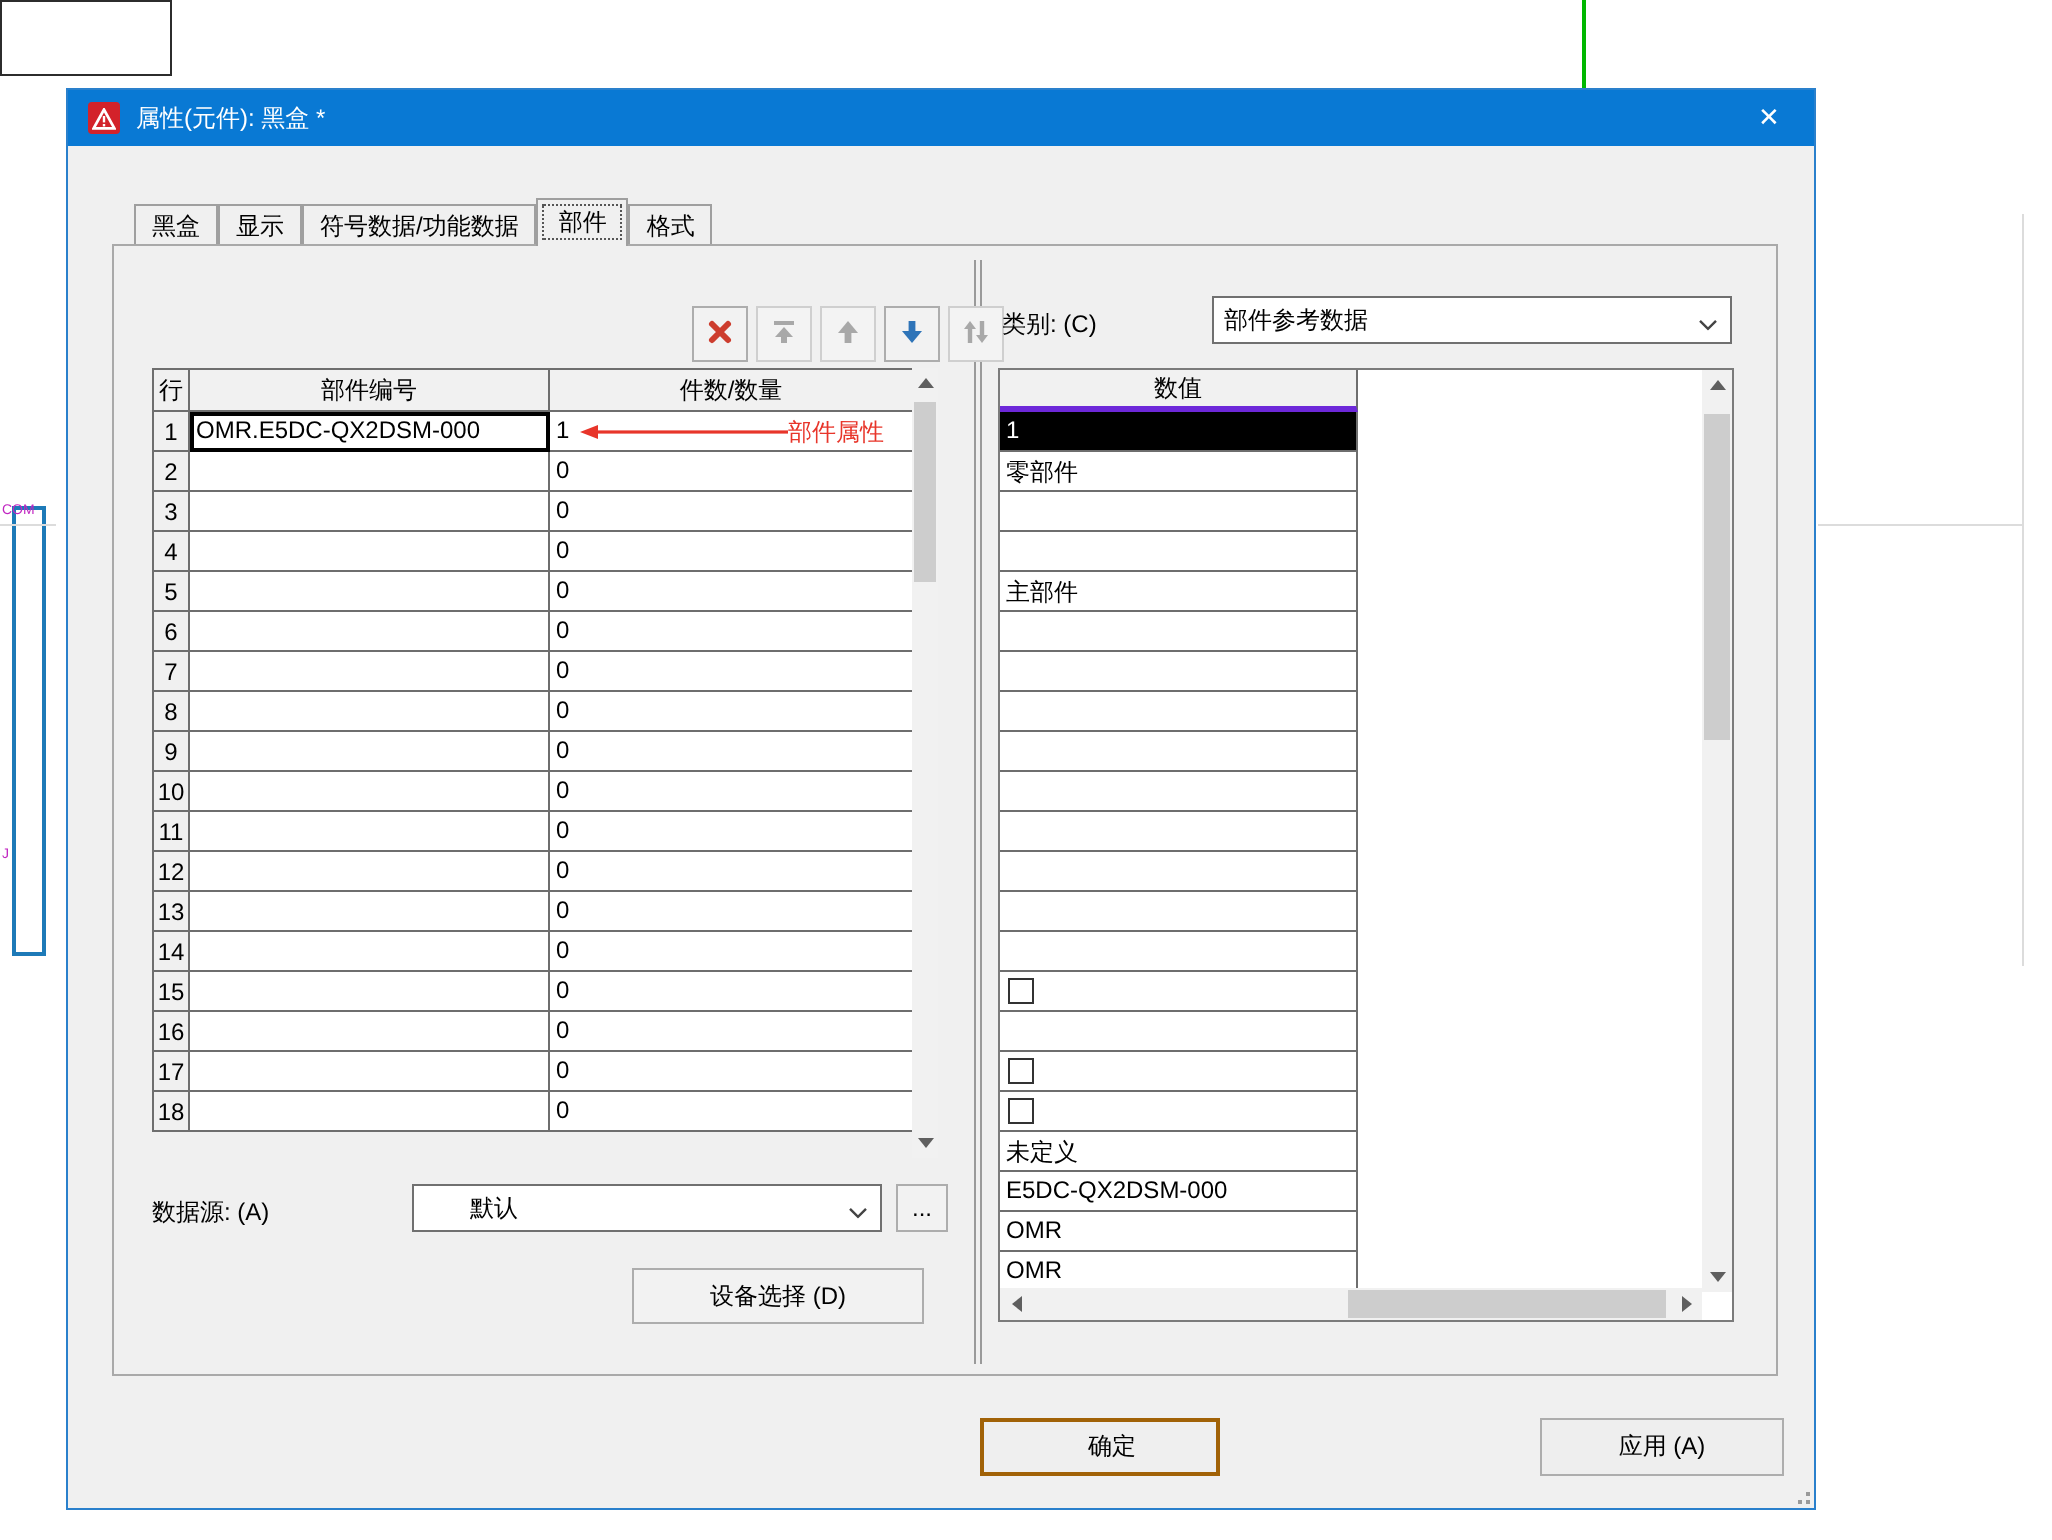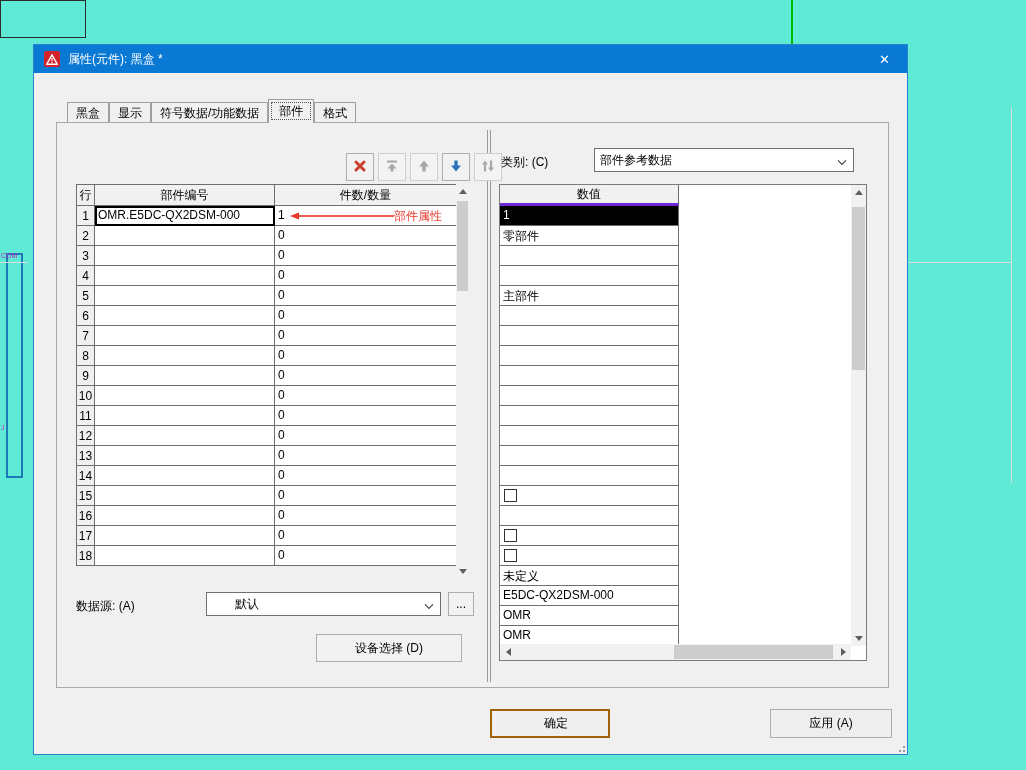--- a/index.html
+++ b/index.html
@@ -1,17 +1,17 @@
 <!DOCTYPE html>
 <html><head>
 <meta charset="utf-8">
 <style>
   html,body{margin:0;padding:0;background:#000;}
   *{box-sizing:border-box;}
-  .stage{position:relative;width:1026px;height:770px;background:#5eead4;overflow:hidden;
+  .stage{position:relative;width:1026px;height:770px;background:#ffffff;overflow:hidden;
          font-family:"Liberation Sans","DejaVu Sans",sans-serif;font-size:12px;color:#000;}
   .abs{position:absolute;}
 
   
   .frame-tl{left:0;top:0;width:86px;height:38px;border:1px solid #2c2c2c;}
   .green-line{left:791px;top:0;width:2px;height:44px;background:#00b800;}
   .blue-box{left:6px;top:253px;width:17px;height:225px;border:2px solid #1d7ab8;}
   .wire-left{left:0;top:262px;width:28px;height:1px;background:#dcdcdc;}
   .wire-right{left:909px;top:262px;width:103px;height:1px;background:#dcdcdc;}
   .vline-right{left:1011px;top:107px;width:1px;height:376px;background:#dcdcdc;}
@@ -291,21 +291,21 @@
       <span>默认</span>
       <span class="chev"><svg width="10" height="6">
             <polyline points="1,1 5,5 9,1" fill="none" stroke="#444" stroke-width="1.2"></polyline>
           </svg></span>
     </div>
     <div class="pushbtn" style="left:414px;top:547px;width:26px;height:24px;">...</div>
 
     <div class="pushbtn" style="left:282px;top:589px;width:146px;height:28px;">设备选择 (D)</div>
 
     <div class="abs fieldlabel" style="left:467px;top:109px;">类别: (C)</div>
-    <div class="combo" style="left:560px;top:103px;width:260px;height:24px;">
+    <div class="combo" style="left:572px;top:103px;width:260px;height:24px;">
       <span>部件参考数据</span>
       <span class="chev"><svg width="10" height="6">
             <polyline points="1,1 5,5 9,1" fill="none" stroke="#444" stroke-width="1.2"></polyline>
           </svg></span>
     </div>
 
     <div class="abs vlist">
       <div class="vhead">数值</div>
       <div class="vrows">
           <div class="vrow sel">1</div>

